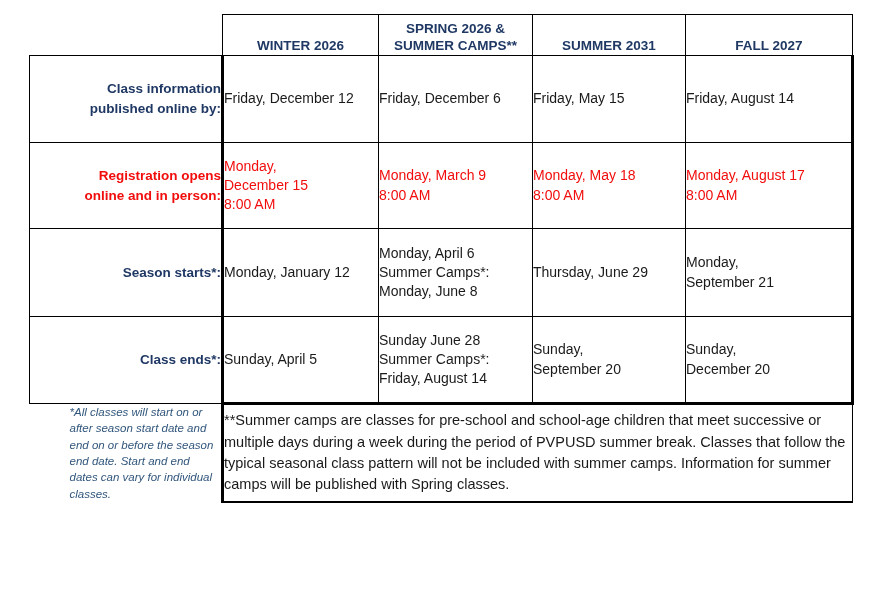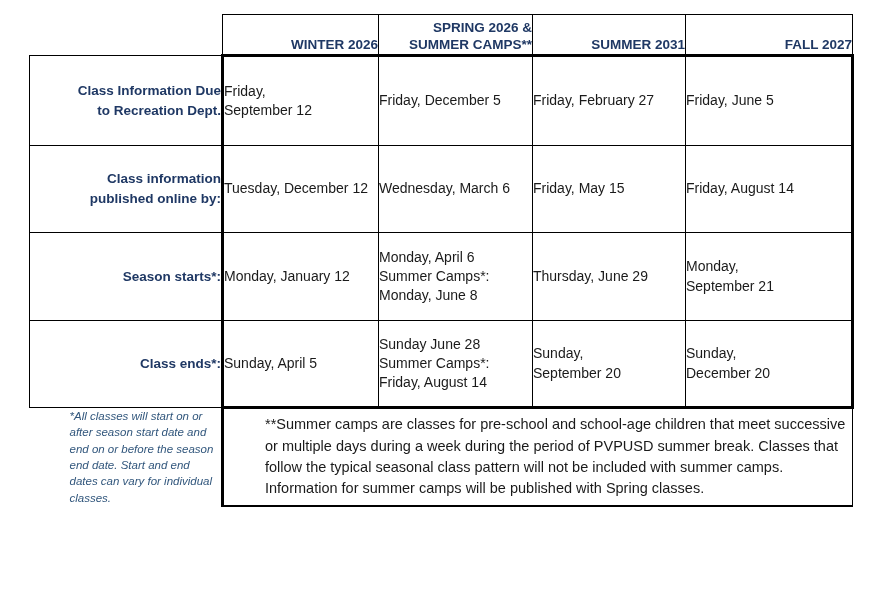--- a/index.html
+++ b/index.html
@@ -35,21 +35,21 @@
   tr.rh-r4   { height: 88px; }
   tr.rh-r5   { height: 87px; }
   tr.rh-foot { height: 90px; }
 
   
   td.corner { border: none; }
 
   td.hdr {
     border: 1px solid #000;
     vertical-align: bottom;
-    text-align: right;
+    text-align: center;
     font-weight: bold;
     font-size: 13.5px;
     line-height: 1.3;
     color: #1F3864;
     padding: 0 2px 6px 2px;
     white-space: pre-line;
   }
 
   td.label {
     border: 1px solid #000;
@@ -102,21 +102,20 @@
     border-top-width: 3px;
     border-bottom-width: 2px;
     vertical-align: middle;
     padding: 4px 10px 4px 10px;
   }
   .footer-note {
     font-size: 14.5px;
     line-height: 1.48;
     color: #1a1a1a;
     text-align: left;
-    padding-left: 41px;
   }
 </style>
 </head>
 <body>
 
 <div class="canvas">
   <table class="sched">
     <colgroup>
       <col style="width:193px">
       <col style="width:156px">
@@ -128,39 +127,43 @@
     <tbody>
         <tr class="rh-hdr">
       <td class="corner"></td>
       <td class="hdr">WINTER 2026</td>
       <td class="hdr">SPRING 2026 &amp;
 SUMMER CAMPS**</td>
       <td class="hdr">SUMMER 2031</td>
       <td class="hdr">FALL 2027</td>
     </tr>
 
-    <tr class="rh-r1">
-      <td class="label">Class Information Due
-to Recreation Dept.</td>
-      <td class="data t-top t-left">Friday,
-September 12</td>
-      <td class="data t-top">Friday, December 5</td>
-      <td class="data t-top">Friday, February 27</td>
-      <td class="data t-top t-right">Friday, June 5</td>
-    </tr>
 
     <tr class="rh-r2">
       <td class="label">Class information
 published online by:</td>
-      <td class="data t-left">Tuesday, December 12</td>
-      <td class="data">Wednesday, March 6</td>
+      <td class="data t-left">Friday, December 12</td>
+      <td class="data">Friday, December 6</td>
       <td class="data">Friday, May 15</td>
       <td class="data t-right">Friday, August 14</td>
     </tr>
 
+    <tr class="rh-r3 red-row">
+      <td class="label">Registration opens
+online and in person:</td>
+      <td class="data t-left">Monday,
+December 15
+8:00 AM</td>
+      <td class="data">Monday, March 9
+8:00 AM</td>
+      <td class="data">Monday, May 18
+8:00 AM</td>
+      <td class="data t-right">Monday, August 17
+8:00 AM</td>
+    </tr>
 
     <tr class="rh-r4">
       <td class="label">Season starts*:</td>
       <td class="data t-left">Monday, January 12</td>
       <td class="data">Monday, April 6
 Summer Camps*:
 Monday, June 8</td>
       <td class="data">Thursday, June 29</td>
       <td class="data t-right">Monday,
 September 21</td>

